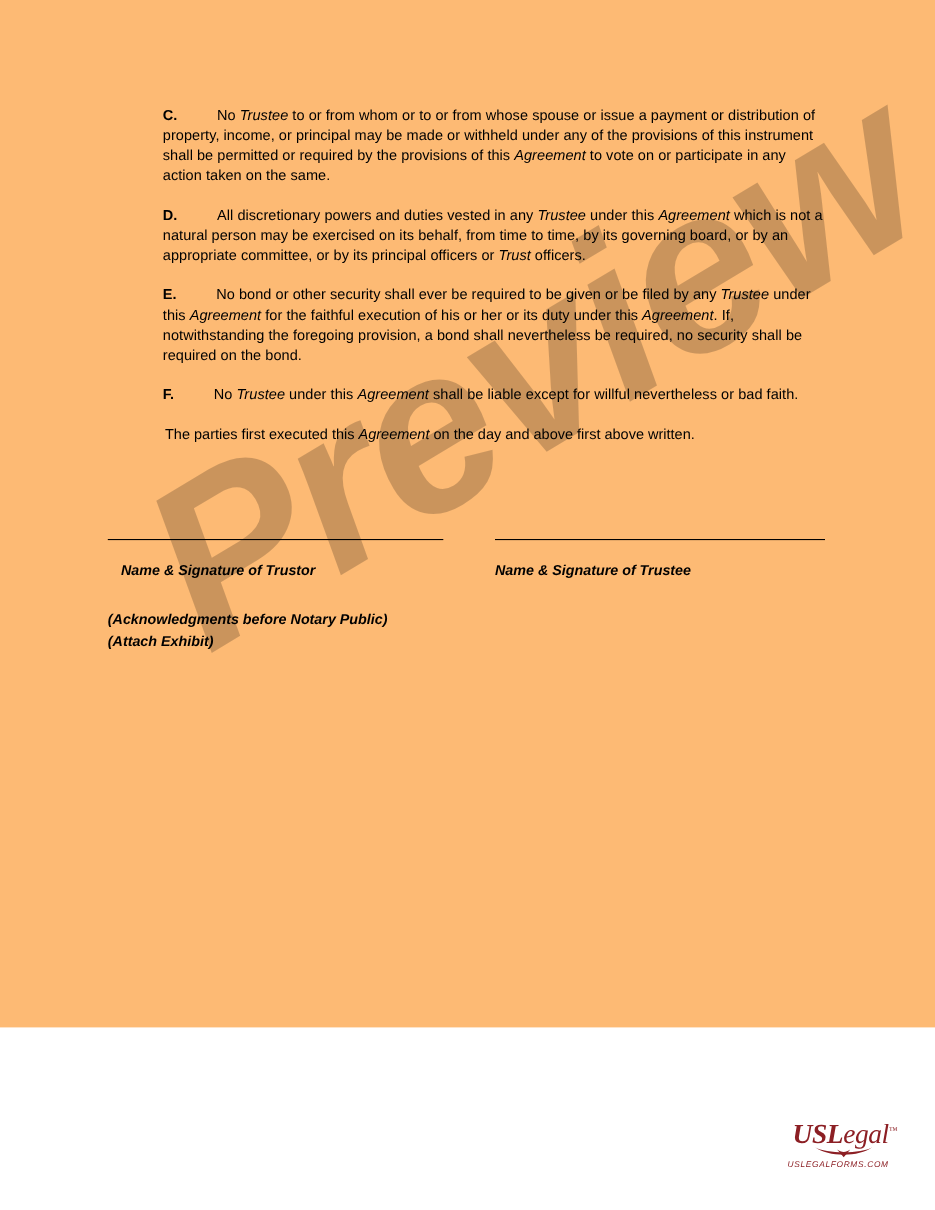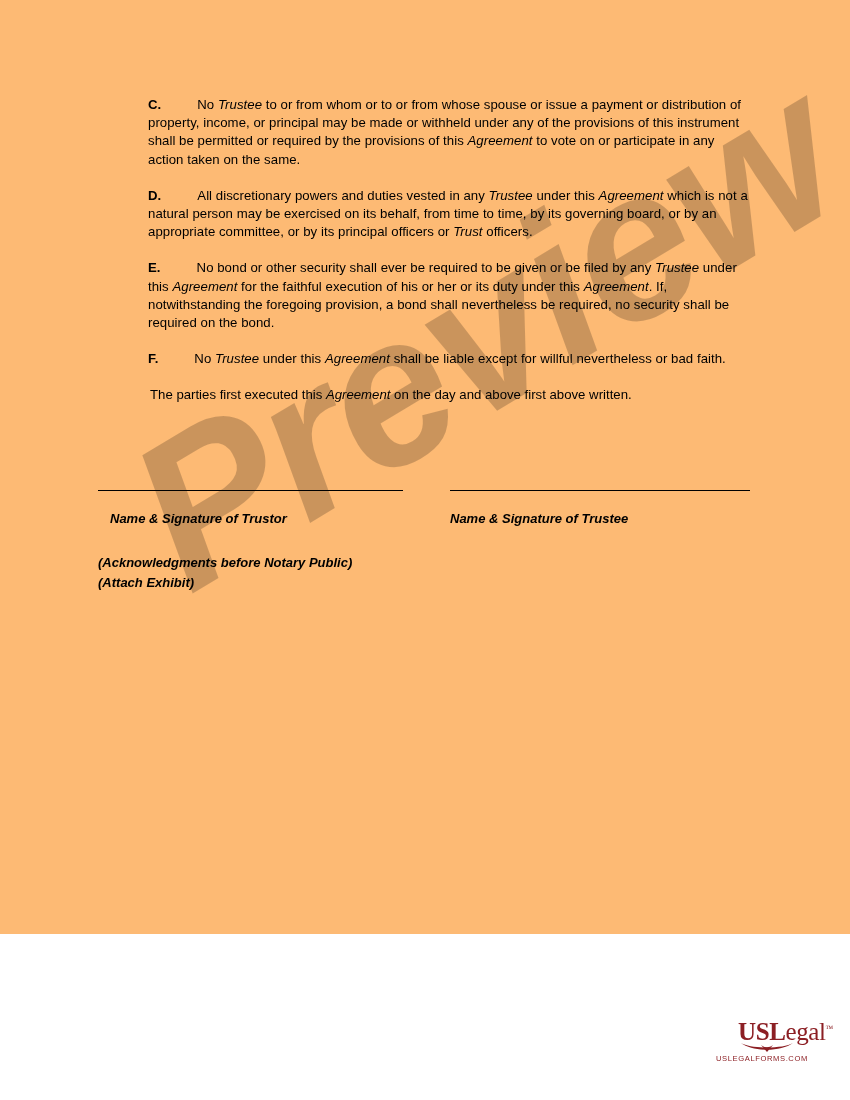--- a/index.html
+++ b/index.html
@@ -122,21 +122,22 @@
     white-space: nowrap;
     letter-spacing: -3px;
   }
 
   
   .logo {
     position: absolute;
     left: 703px;
     top: 1018px;
     width: 130px;
-    text-align: right;
+    text-align: center;
+    font-style: italic;
   }
   .logo .logo-text {
     font-family: "Liberation Serif", serif;
     font-size: 25px;
     color: #8c1f24;
     letter-spacing: -0.4px;
     white-space: nowrap;
   }
   .logo .logo-text .us { font-weight: bold; }
   .logo .logo-text .l { font-weight: bold; }

